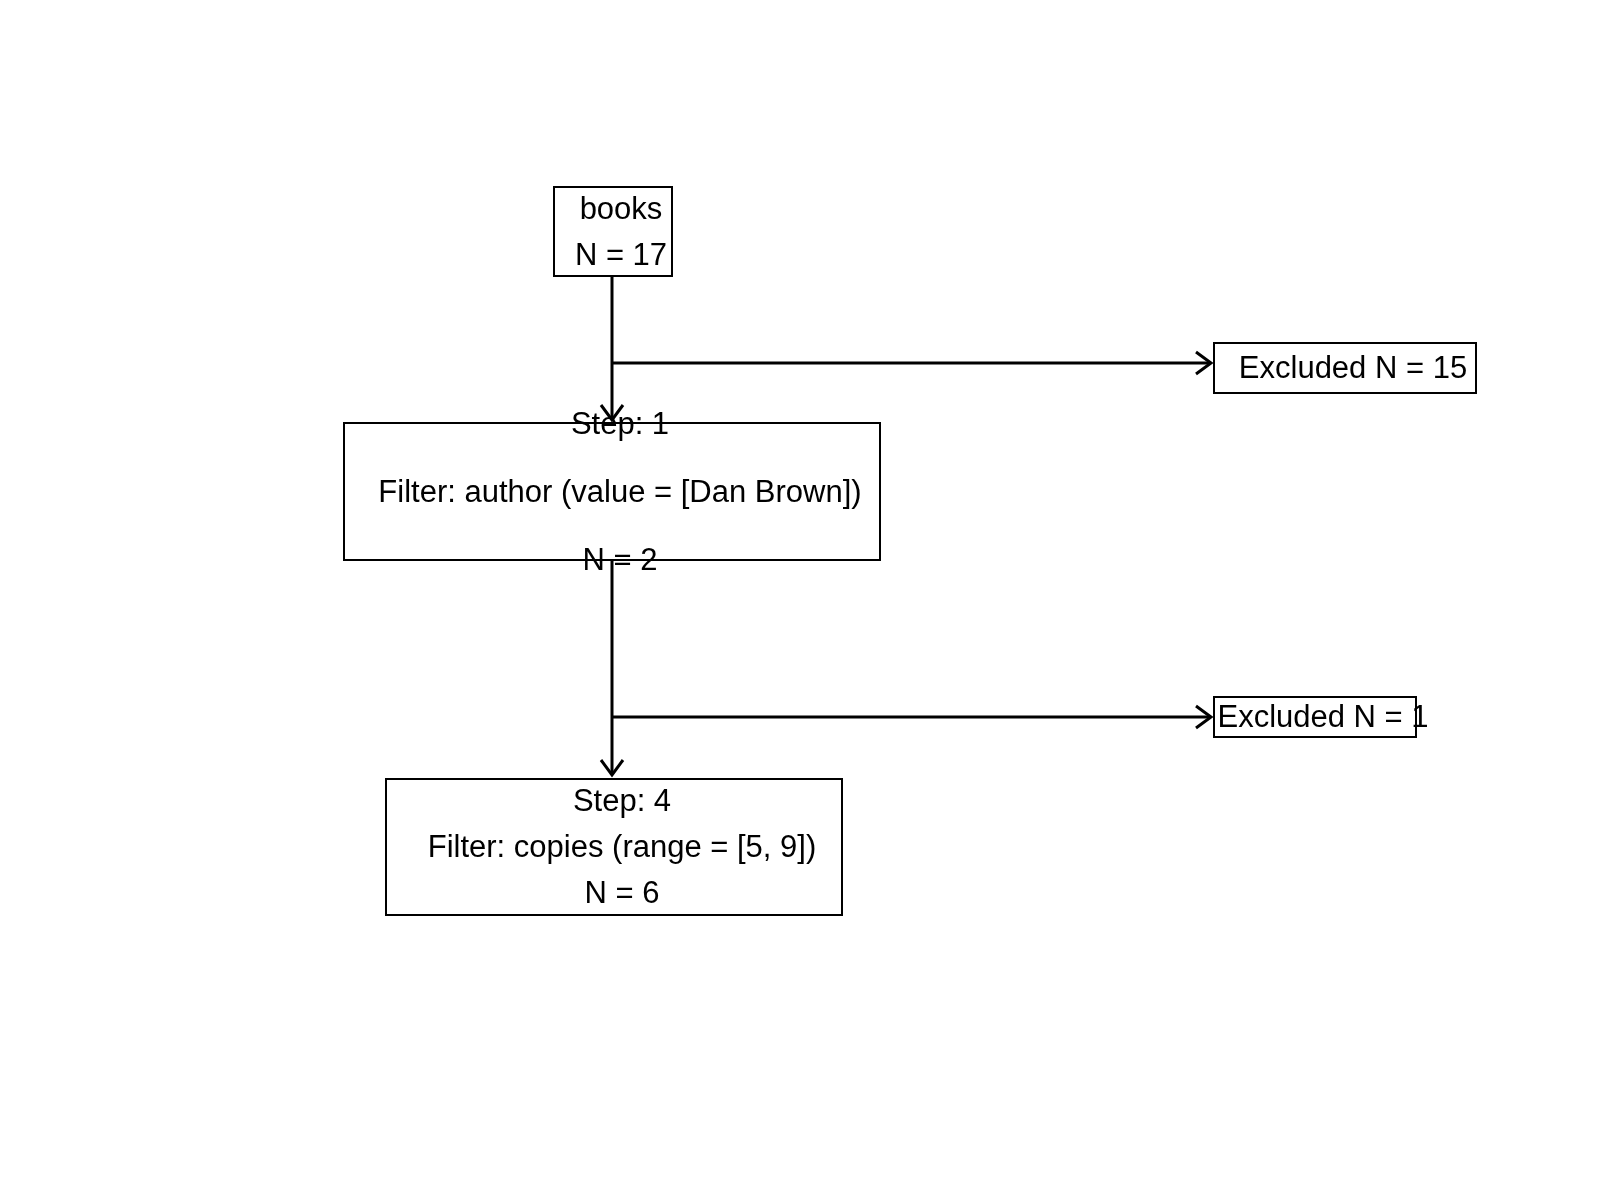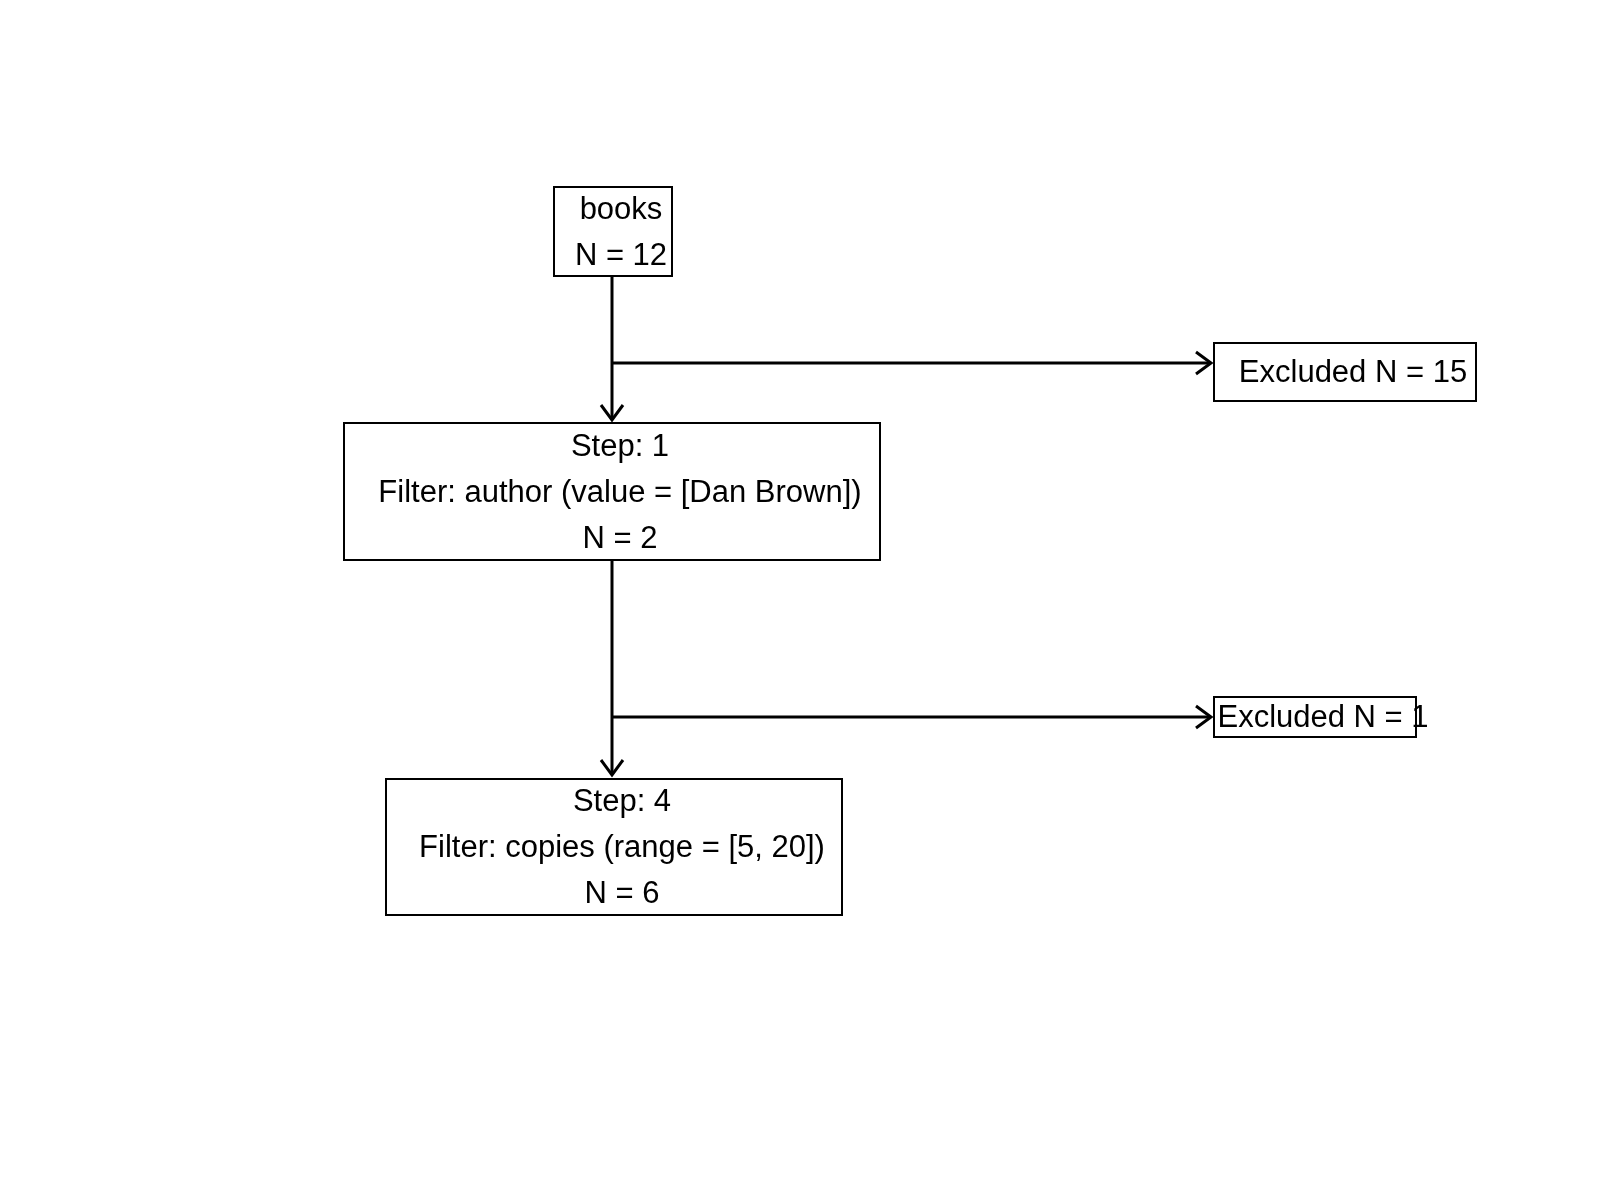--- a/index.html
+++ b/index.html
@@ -33,23 +33,23 @@
     flex-direction: column;
     justify-content: center;
     align-items: center;
     text-align: center;
     font-size: 31px;
     line-height: 46px;
     white-space: nowrap;
     padding-left: 16px;
   }
   .node-source   { left: 553px;  top: 186px; width: 120px; height: 91px;  }
-  .node-step1    { left: 343px;  top: 422px; width: 538px; height: 139px; }
+  .node-step1    { left: 343px;  top: 422px; width: 538px; height: 139px; gap: 22px; }
   .node-step2    { left: 385px;  top: 778px; width: 458px; height: 138px; }
-  .node-excl1    { left: 1213px; top: 342px; width: 264px; height: 60px;  }
+  .node-excl1    { left: 1213px; top: 342px; width: 264px; height: 52px;  }
   .node-excl2    { left: 1213px; top: 696px; width: 204px; height: 42px;  }
 </style>
 </head>
 <body>
 
 <div class="canvas">
 
   <svg class="connectors" viewBox="0 0 1600 1200" xmlns="http://www.w3.org/2000/svg">
 
     <line x1="612" y1="277" x2="612" y2="419" stroke="#000000" stroke-width="3"></line>
@@ -60,36 +60,36 @@
 
     <line x1="612" y1="561" x2="612" y2="774" stroke="#000000" stroke-width="3"></line>
     <polyline points="601,760 612,775 623,760" fill="none" stroke="#000000" stroke-width="3"></polyline>
 
     <line x1="612" y1="717" x2="1209" y2="717" stroke="#000000" stroke-width="3"></line>
     <polyline points="1196,706 1211,717 1196,728" fill="none" stroke="#000000" stroke-width="3"></polyline>
   </svg>
 
   <div class="node node-source">
     <div>books</div>
-    <div>N = 12</div>
+    <div>N = 17</div>
   </div>
 
   <div class="node node-step1">
     <div>Step: 1</div>
     <div>Filter: author (value = [Dan Brown])</div>
     <div>N = 2</div>
   </div>
 
   <div class="node node-excl1">
     <div>Excluded N = 15</div>
   </div>
 
   <div class="node node-step2">
     <div>Step: 4</div>
-    <div>Filter: copies (range = [5, 20])</div>
+    <div>Filter: copies (range = [5, 9])</div>
     <div>N = 6</div>
   </div>
 
   <div class="node node-excl2">
     <div>Excluded N = 1</div>
   </div>
 
 </div>
 
 </body></html>

